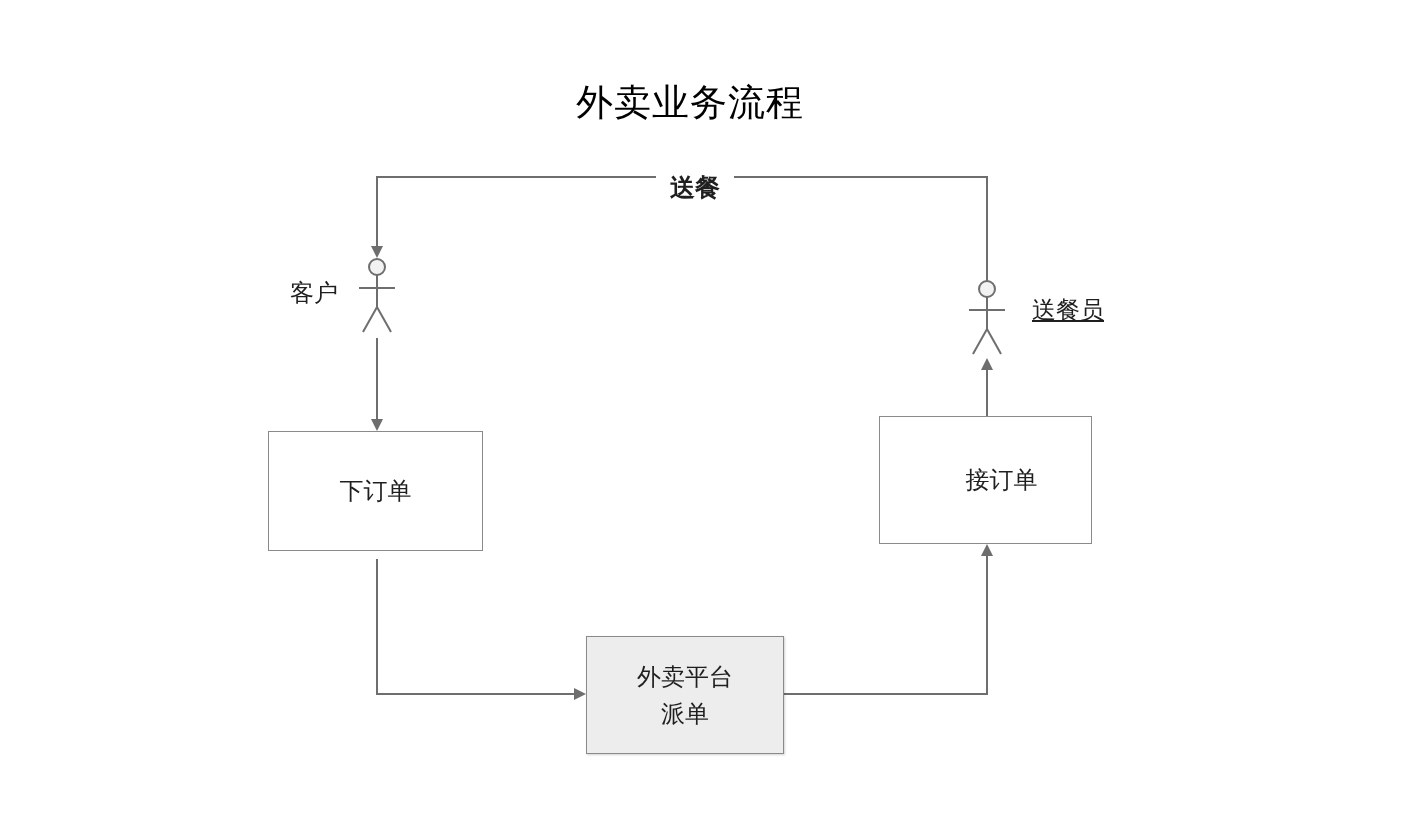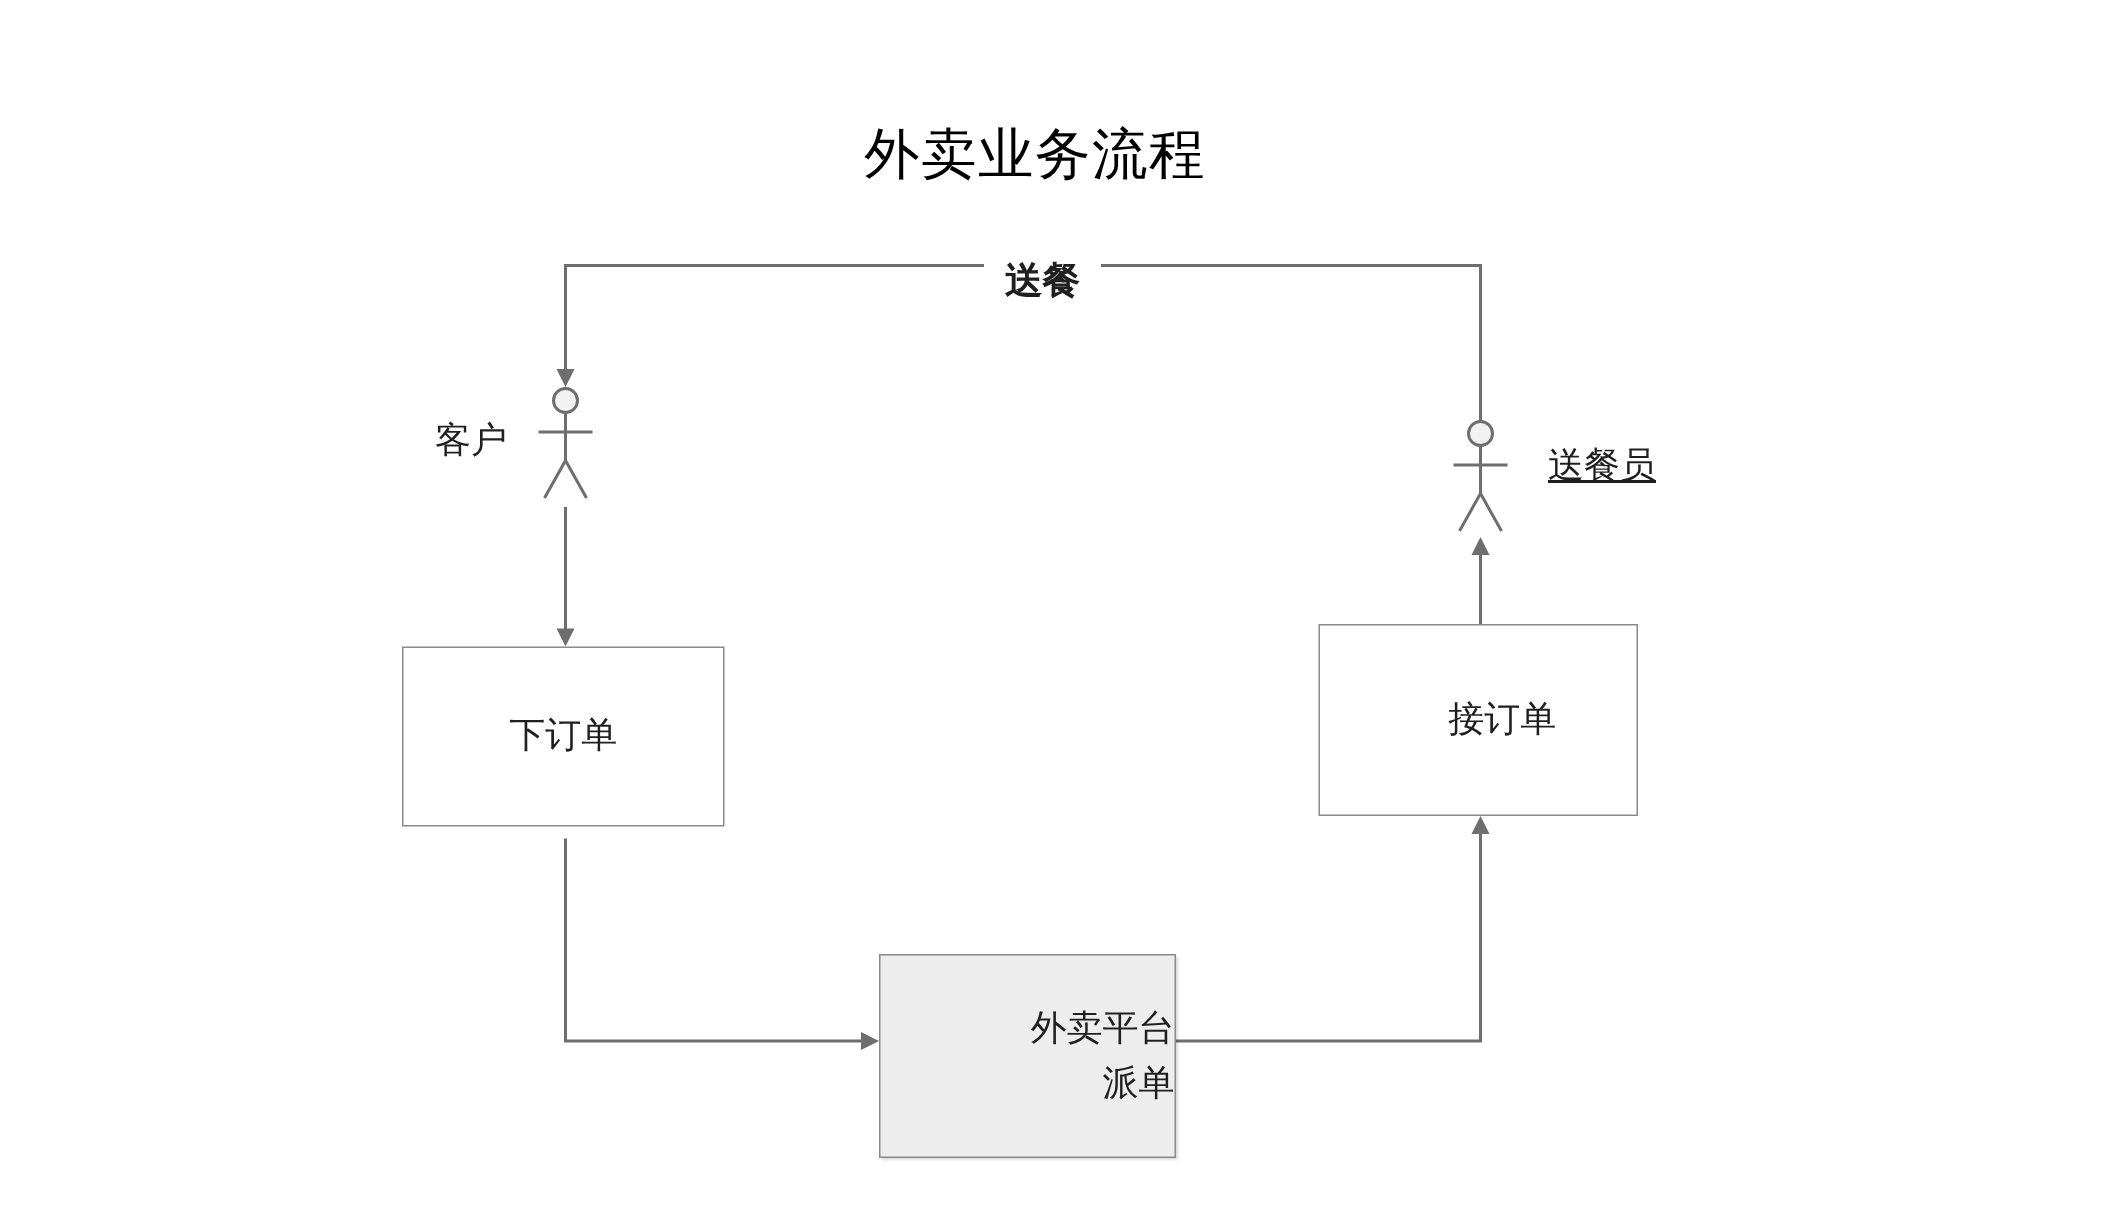--- a/index.html
+++ b/index.html
@@ -42,24 +42,23 @@
     justify-content: center;
     font-size: 24px;
     color: #1f1f1f;
     text-align: center;
     line-height: 1.55;
   }
 
   .box-place-order { left: 268px; top: 431px; width: 215px; height: 120px; }
   .box-accept-order { left: 879px; top: 416px; width: 213px; height: 128px; padding-left: 32px; }
   .box-platform {
-    left: 586px; top: 636px; width: 198px; height: 136px;
+    left: 586px; top: 636px; width: 198px; height: 118px;
     background: #ededed;
     box-shadow: 1px 1px 2px rgba(0,0,0,0.18);
-    align-items: flex-end;
   }
 
   .actor-label {
     position: absolute;
     font-size: 24px;
     color: #1f1f1f;
     white-space: nowrap;
     transform: translateY(-50%);
   }
   .label-customer { left: 290px; top: 293px; }

